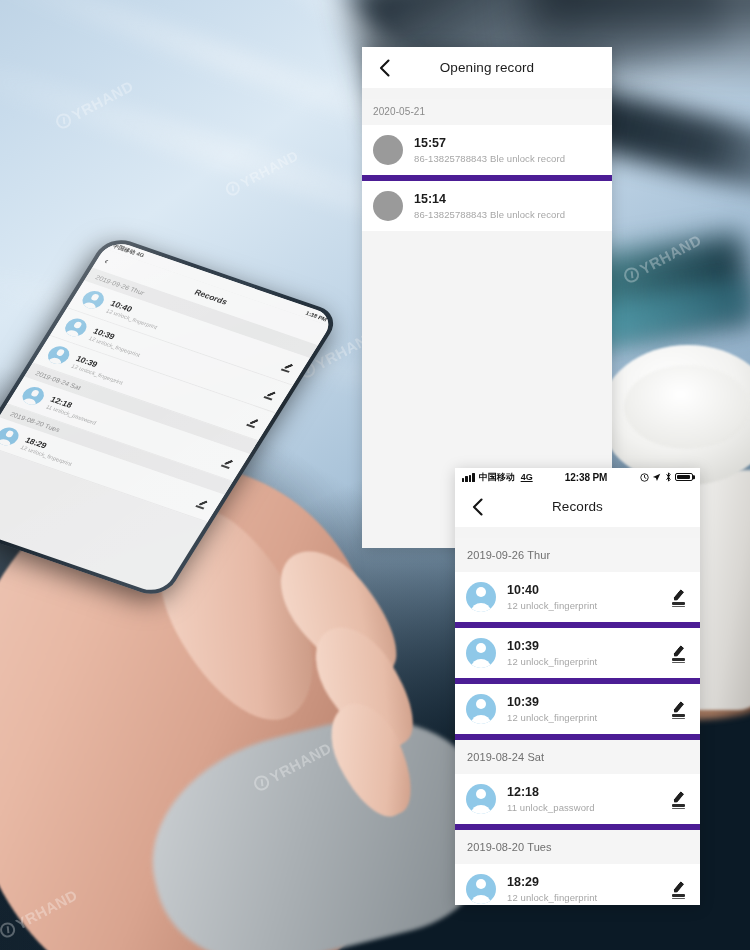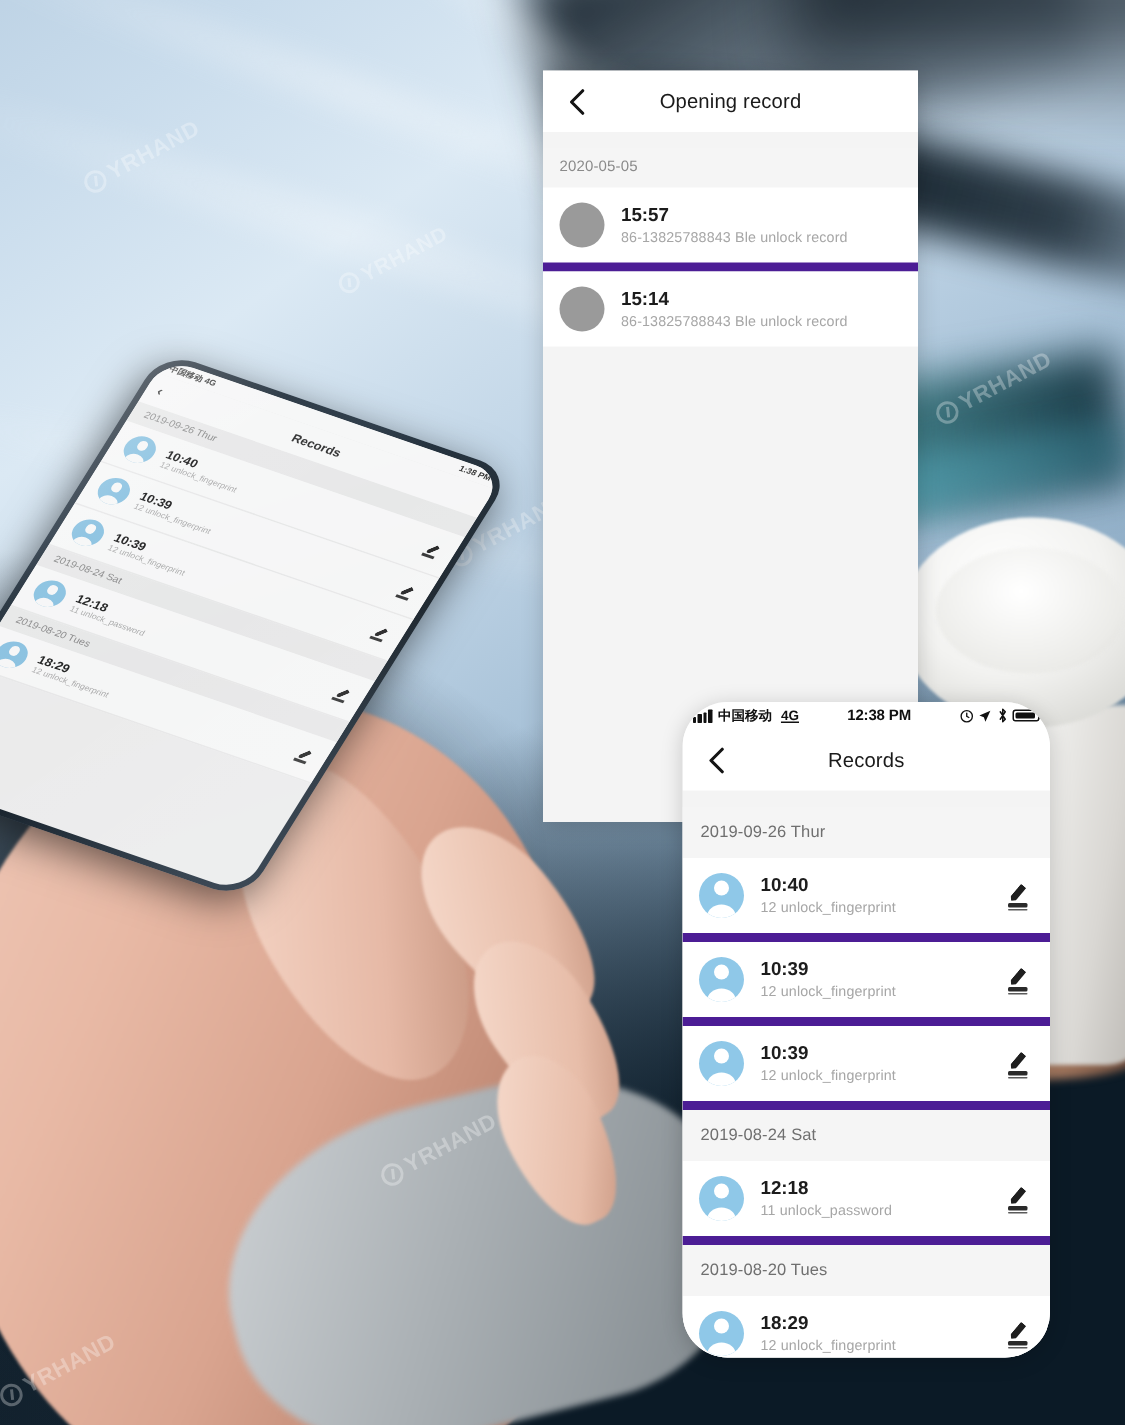--- a/index.html
+++ b/index.html
@@ -182,21 +182,21 @@
   }
 
   
   .panel {
     position: absolute;
     background: #f4f4f4;
     overflow: hidden;
     box-shadow: 0 2px 14px rgba(0,0,0,0.18);
   }
   #panel-top    { left: 362px; top: 47px;  width: 250px; height: 501px; }
-  #panel-bottom { left: 455px; top: 468px; width: 245px; height: 437px; border-radius: 30px; }
+  #panel-bottom { left: 455px; top: 468px; width: 245px; height: 437px; }
 
   
   .navbar {
     position: relative;
     background: #ffffff;
     height: 41px;
     display: flex; align-items: center; justify-content: center;
   }
   .navbar .back {
     position: absolute; left: 12px; top: 50%;
@@ -550,21 +550,21 @@
         <svg width="11" height="18" viewBox="0 0 11 18" fill="none" aria-hidden="true">
           <path d="M9.5 1.5 L2 9 L9.5 16.5" stroke="#141414" stroke-width="2.1" stroke-linecap="round" stroke-linejoin="round"></path>
         </svg>
       </span>
       <span class="title">Opening record</span>
     </div>
 
     <div class="gap"></div>
 
     <div class="list">
-      <div class="date-row">2020-05-05</div>
+      <div class="date-row">2020-05-21</div>
 
       <div class="rec">
         <div class="avatar-gray"></div>
         <div class="rec-text">
           <div class="rec-time">15:57</div>
           <div class="rec-desc">86-13825788843 Ble unlock record</div>
         </div>
       </div>
 
       <div class="rec">

